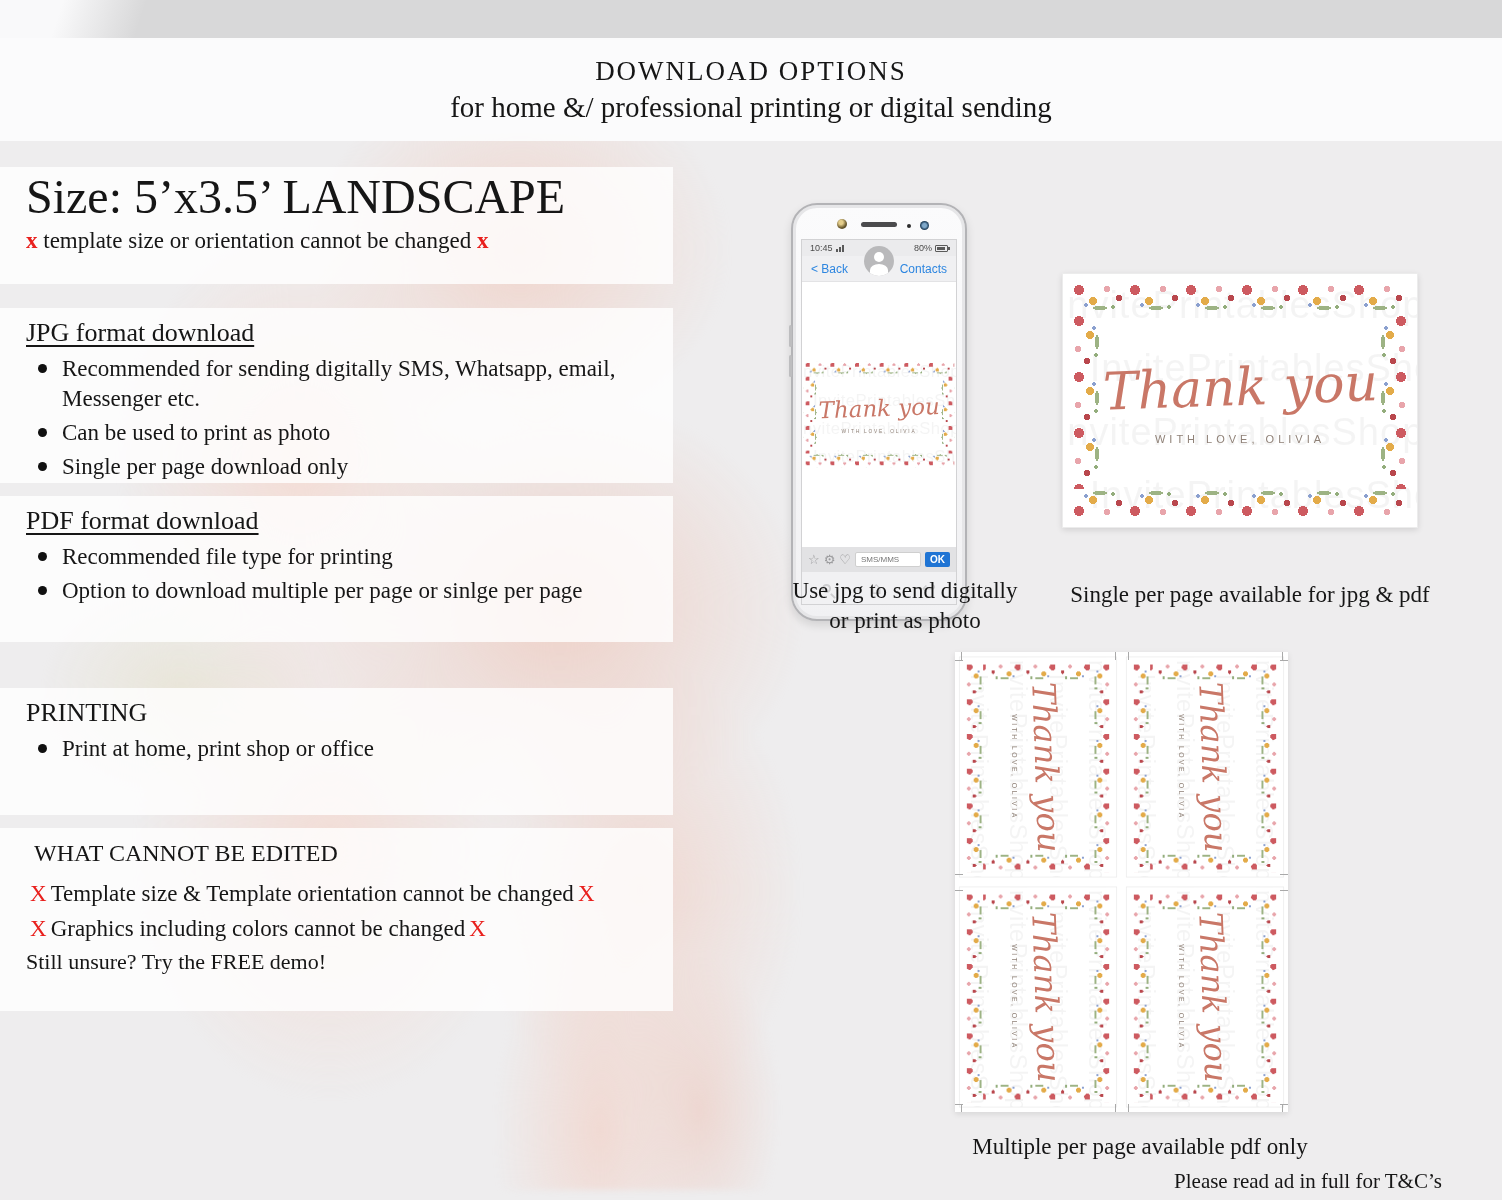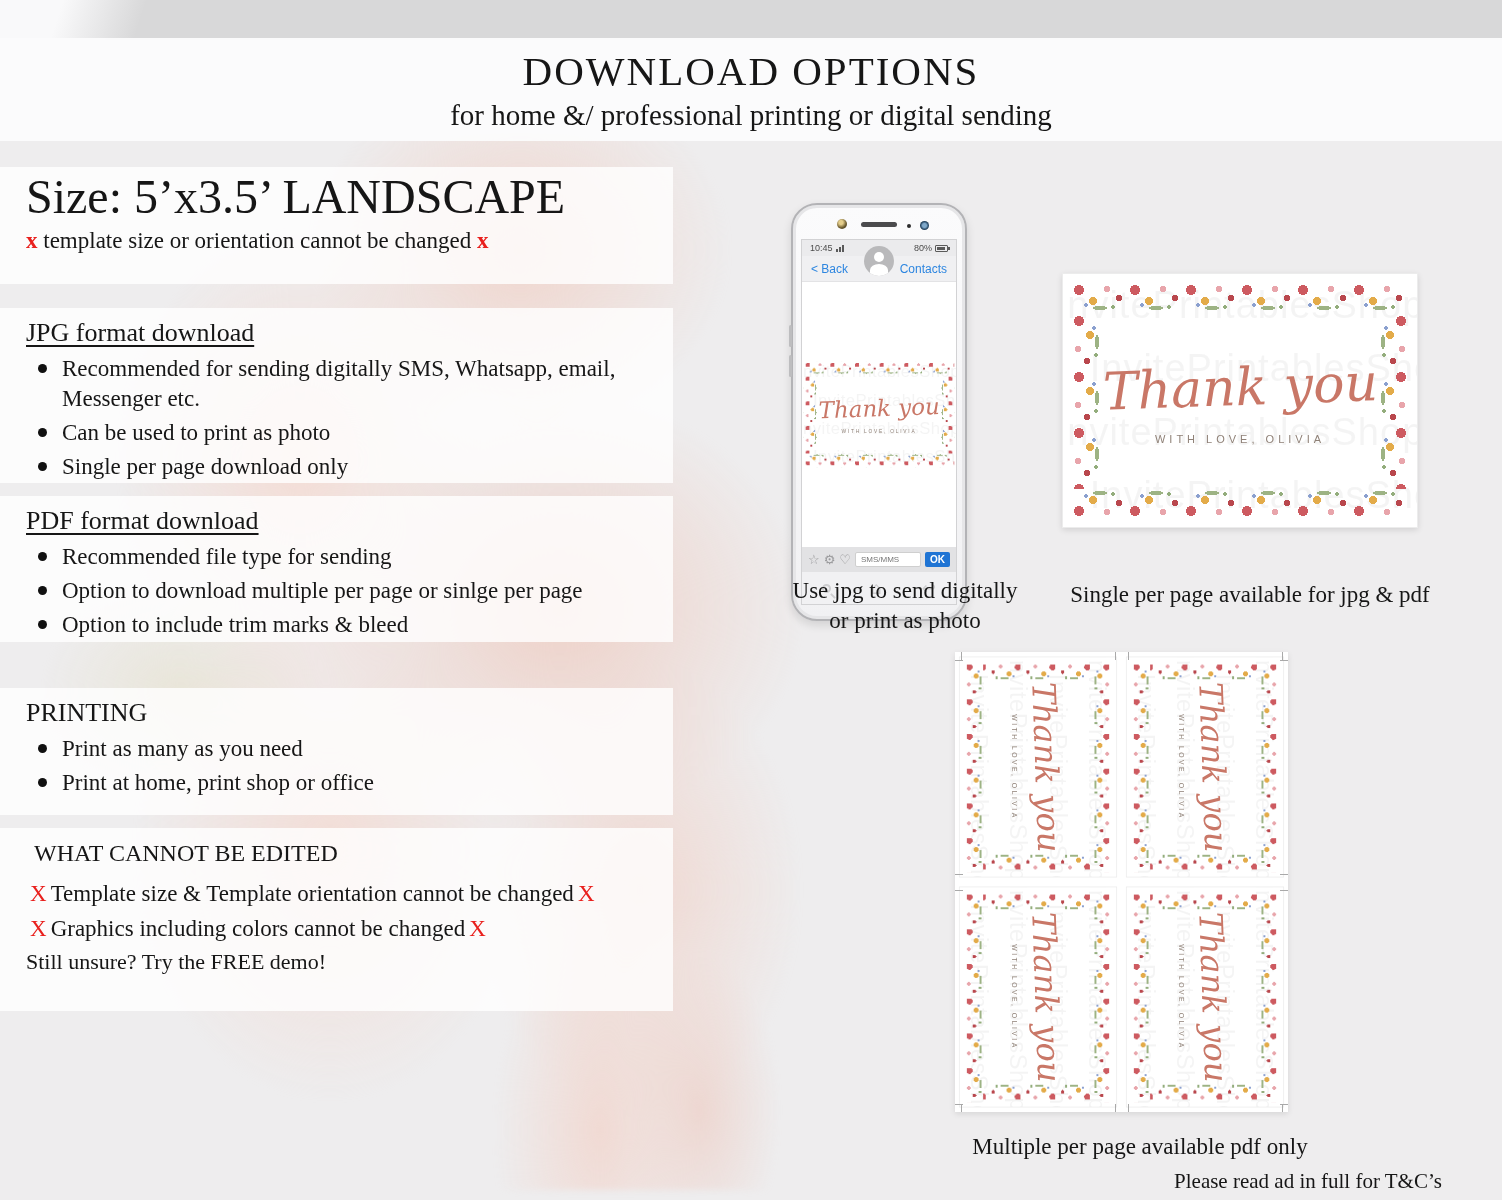--- a/index.html
+++ b/index.html
@@ -34,21 +34,21 @@
       radial-gradient(ellipse 150px 300px at 600px 1000px, rgba(241,214,206,.85), rgba(241,214,206,0) 70%),
       radial-gradient(ellipse 110px 220px at 700px 980px, rgba(237,205,196,.7), rgba(237,205,196,0) 72%),
       radial-gradient(ellipse 200px 150px at 180px 560px, rgba(228,222,196,.5), rgba(228,222,196,0) 70%);
     filter:blur(3px);
   }
   .header-band{
     position:absolute;left:0;top:38px;width:1502px;height:103px;
     background:rgba(251,251,252,.97);
     display:flex;flex-direction:column;align-items:center;justify-content:center;gap:4px;
   }
-  .header-band .t1{font-size:41px;letter-spacing:2px;}
+  .header-band .t1{font-size:27px;letter-spacing:2px;}
   .header-band .t2{font-size:29px;}
   
   .band{
     position:absolute;left:0;width:673px;background:rgba(255,255,255,.8);
     padding:10px 18px 10px 26px;
   }
   .band-size{top:167px;height:117px;padding-top:2px;}
   .size-title{font-size:48px;line-height:1.15;}
   .size-note{font-size:23px;margin-top:4px;}
   .rx{color:var(--red);}
@@ -184,28 +184,26 @@
 
 <div class="band band-jpg">
   <div class="sec-h u">JPG format download</div>
   <div class="bl">Recommended for sending digitally SMS, Whatsapp, email, Messenger etc.</div>
   <div class="bl">Can be used to print as photo</div>
   <div class="bl">Single per page download only</div>
 </div>
 
 <div class="band band-pdf">
   <div class="sec-h u">PDF format download</div>
-  <div class="bl">Recommended file type for sending</div>
+  <div class="bl">Recommended file type for printing</div>
   <div class="bl">Option to download multiple per page or sinlge per page</div>
-  <div class="bl">Option to include trim marks &amp; bleed</div>
 </div>
 
 <div class="band band-print">
   <div class="sec-h">PRINTING</div>
-  <div class="bl">Print as many as you need</div>
   <div class="bl">Print at home, print shop or office</div>
 </div>
 
 <div class="band band-edit">
   <div class="edit-h">WHAT CANNOT BE EDITED</div>
   <div class="xline">
     <span class="rx">X</span><span>Template size &amp; Template orientation cannot be changed</span><span class="rx">X</span>
   </div>
   <div class="xline">
     <span class="rx">X</span><span>Graphics including colors cannot be changed</span><span class="rx">X</span>

